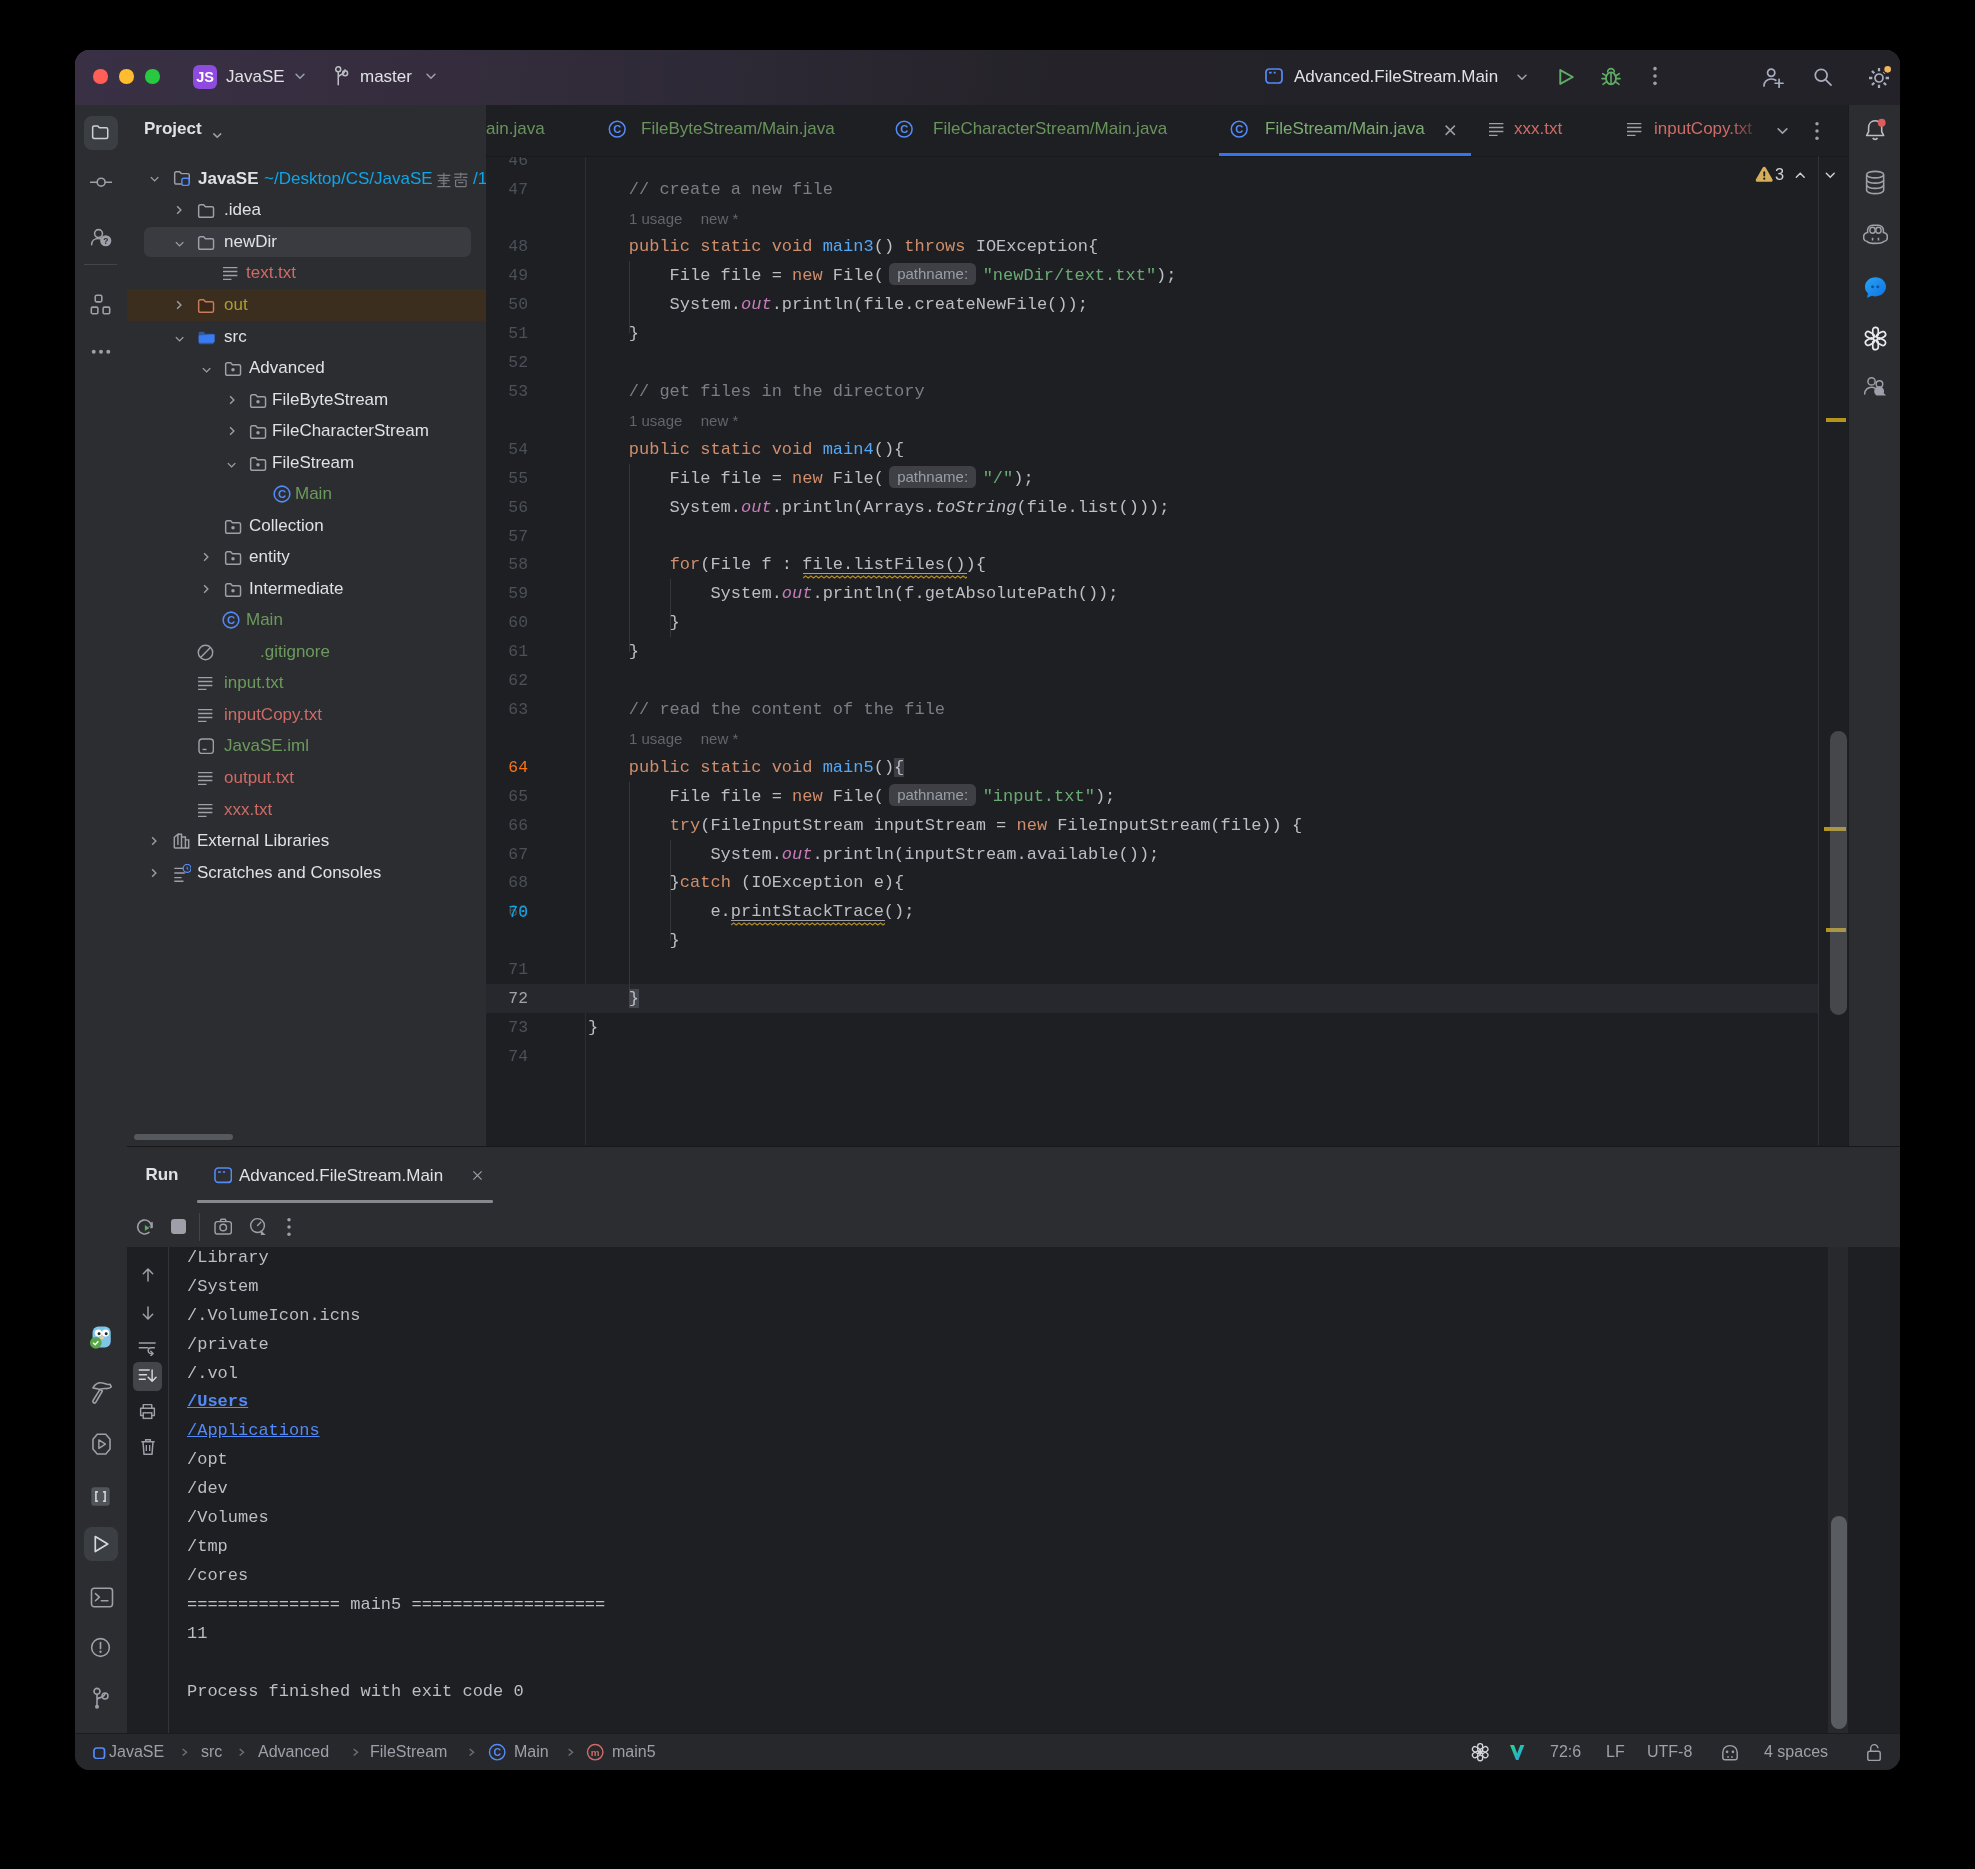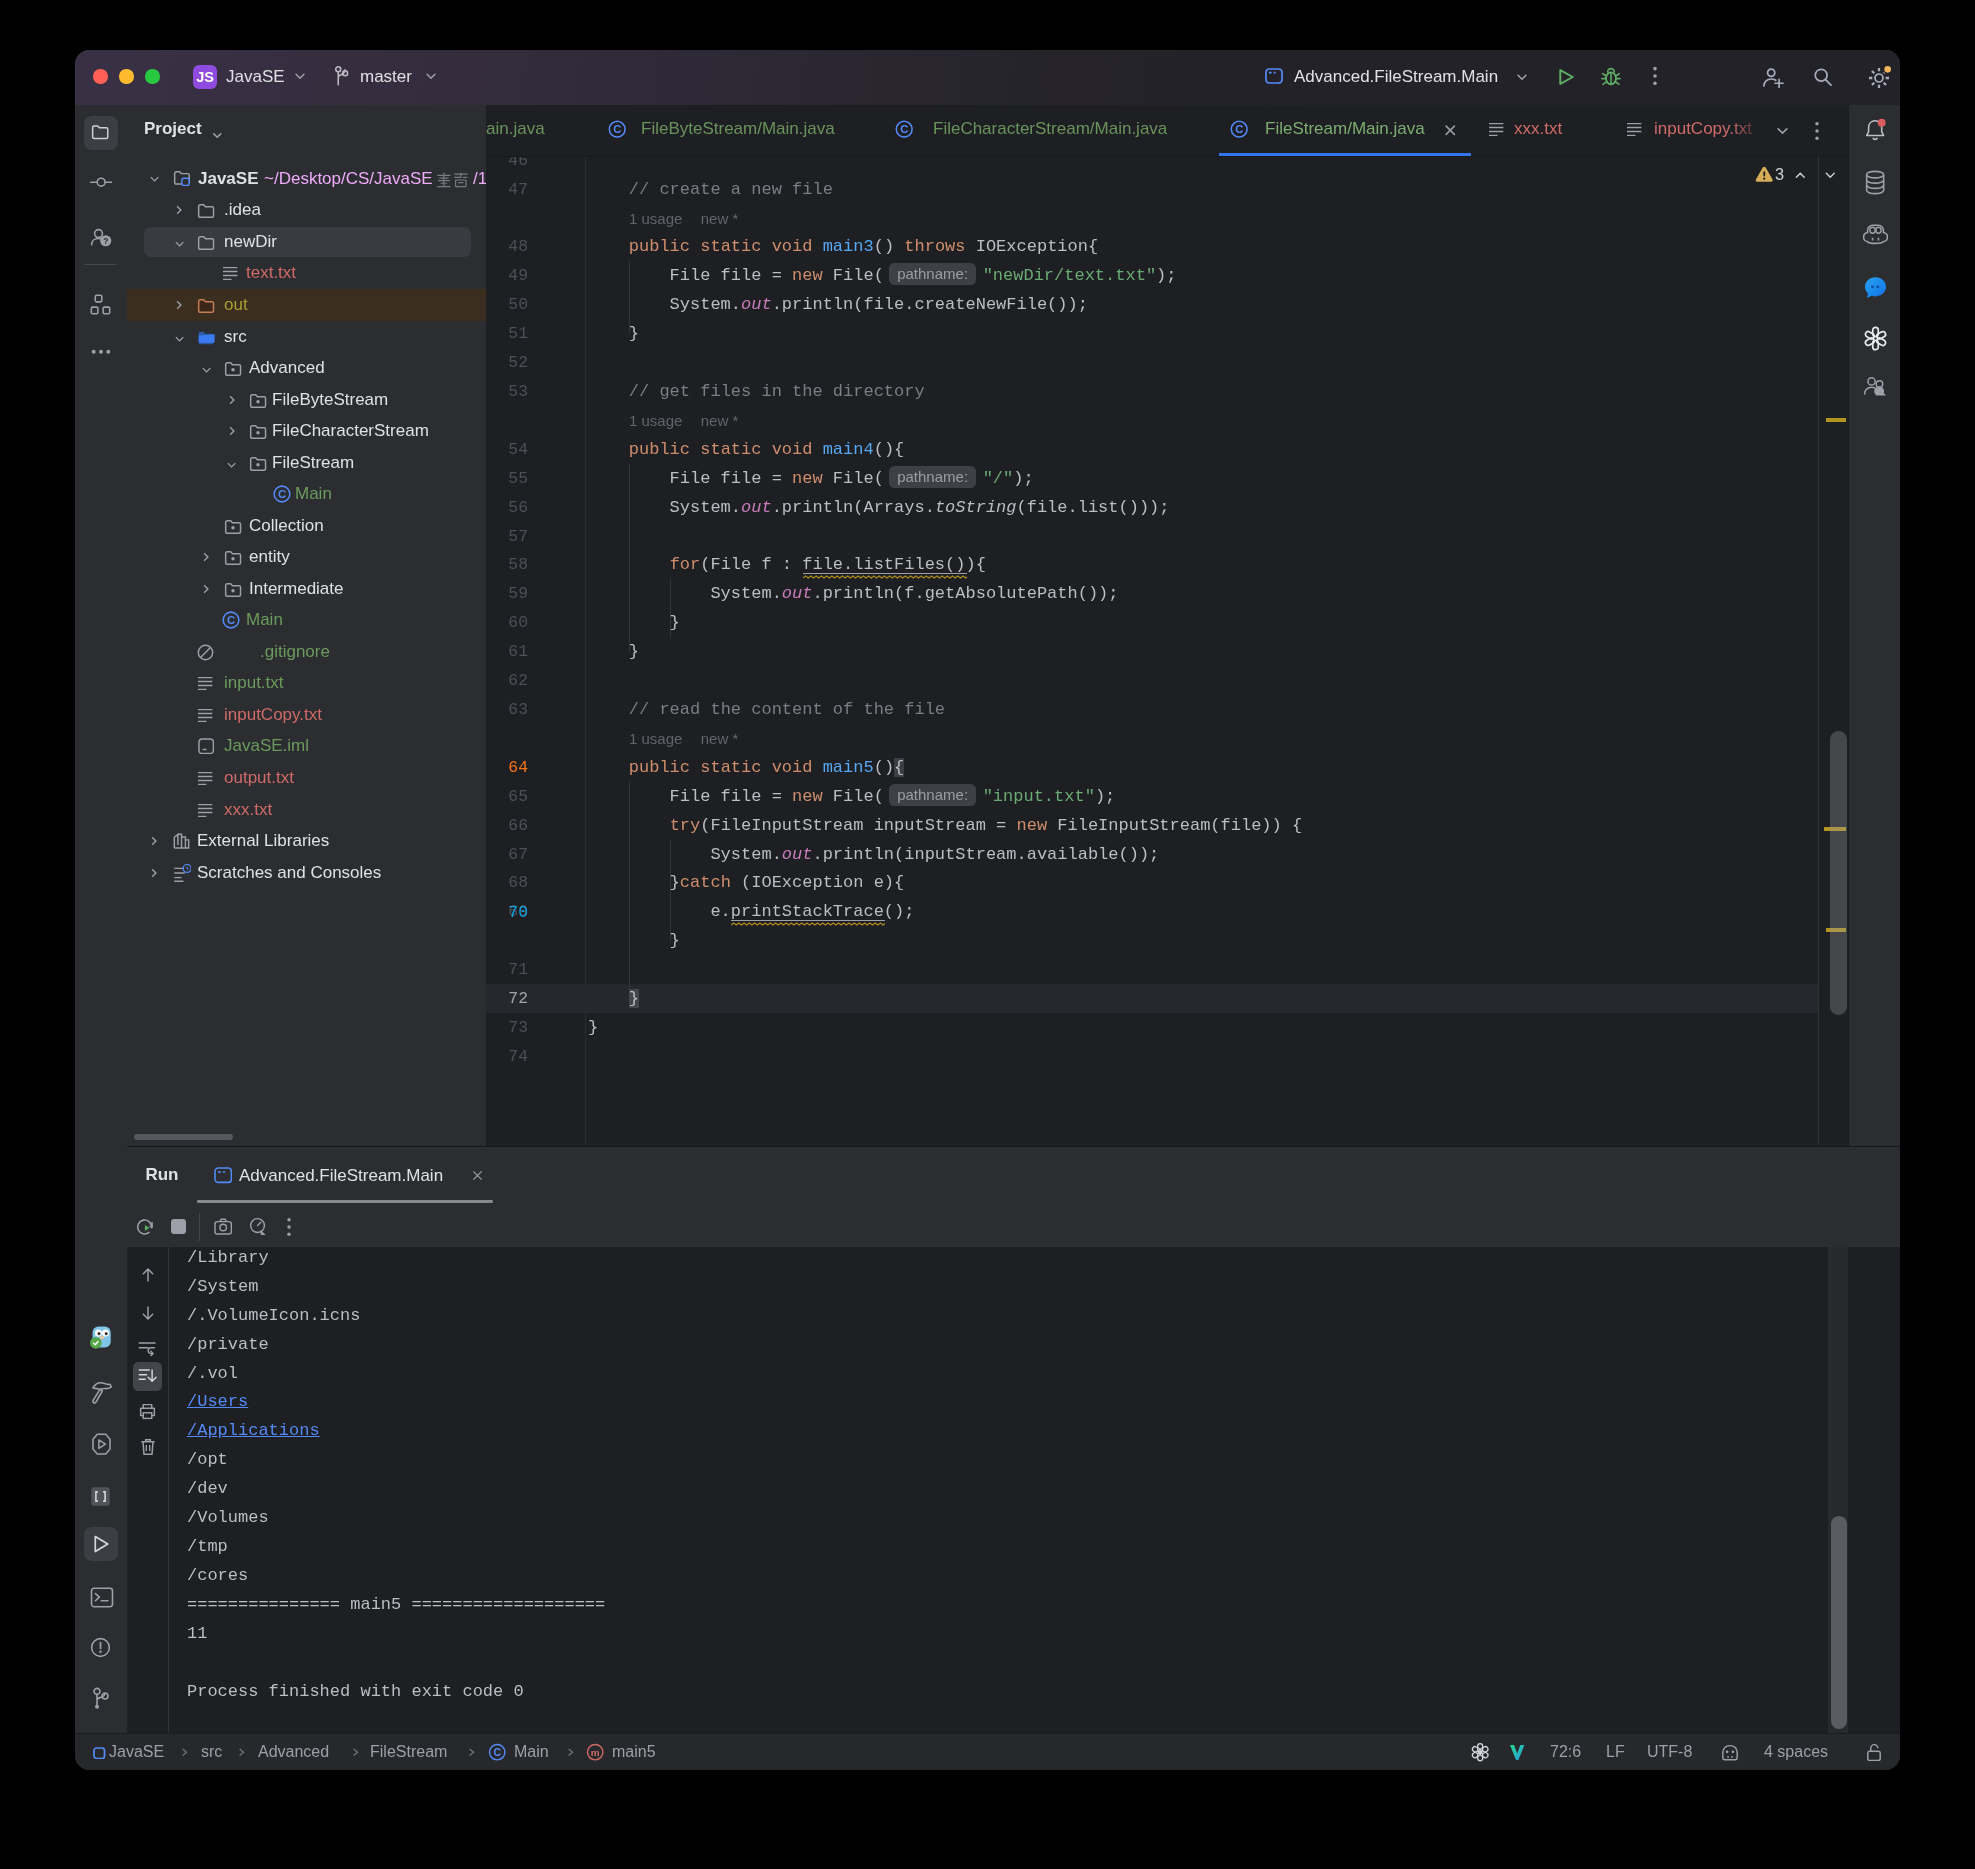--- a/index.html
+++ b/index.html
@@ -16,21 +16,21 @@
 #sbar{position:absolute;left:0;top:1683px;width:1825px;height:37px;background:#27282B;border-top:0.7px solid #1b1c1e;}
 .tabt{font-size:17px;color:#69935c;}.at{color:#7CAD72;}
 .ut{color:#CF6B67;}
 .cl{position:absolute;left:102px;height:29px;font-family:"Liberation Mono",monospace;font-size:17px;line-height:29px;white-space:pre;color:#BCBEC4;}
 .ln{position:absolute;left:0px;width:42px;text-align:right;height:29px;font-family:"Liberation Mono",monospace;font-size:16.4px;line-height:29px;color:#4B5059;}
 .o{color:#CF8E6D;}.b{color:#56A8F5;}.g{color:#6AAB73;}.cm{color:#7A7E85;}.pu{color:#C77DBB;font-style:italic;}.it{font-style:italic;}
 .chip{display:inline-block;background:#3e4045;color:#999ea6;border-radius:5.3px;font-family:"Liberation Sans",sans-serif;font-size:15px;height:22.3px;line-height:22.3px;padding:0 8px;vertical-align:middle;margin:-2.6px 6.6px 0 5.3px;}
 .usage{position:absolute;left:143px;height:29px;line-height:30px;font-size:15px;color:#61656c;}
 .trw{position:absolute;left:0;width:359px;height:32px;}
 .trt{position:absolute;font-size:17px;color:#DFE1E5;line-height:32px;top:0;}
-.gn{color:#6C9A5C;}.rd{color:#CF6B67;}.pth{color:#f0abfc;}.outc{color:#A8A030;}
+.gn{color:#6C9A5C;}.rd{color:#CF6B67;}.pth{color:#0ea5e9;}.outc{color:#A8A030;}
 .crow{position:absolute;left:60px;height:29px;font-family:"Liberation Mono",monospace;font-size:17px;line-height:29px;white-space:pre;color:#BCBEC4;}
 .sbt{font-size:16px;color:#9DA0A8;}
 svg{display:block;}
 </style></head>
 <body>
 <div id="win">
   <div id="tbar">
     <div class="tl" style="left:18px;background:#FF5F57"></div>
     <div class="tl" style="left:44px;background:#FEBC2E"></div>
     <div class="tl" style="left:70px;background:#28C840"></div>
@@ -633,21 +633,21 @@
         <path d="M2 5.5h20M8.5 5.5V2.5h7v3" stroke="#9DA0A8" stroke-width="2.2" fill="none"></path>
         <path d="M4.5 5.5l1.5 19h12l1.5-19" stroke="#9DA0A8" stroke-width="2.2" fill="none" stroke-linejoin="round"></path>
         <path d="M9.5 10.5v9M14.5 10.5v9" stroke="#9DA0A8" stroke-width="2"></path>
       </svg>
     <div class="a" style="left:41px;top:100px;width:0.7px;height:488px;background:#313438;"></div>
     <div class="crow" style="top:96px;">/Library</div>
     <div class="crow" style="top:125px;">/System</div>
     <div class="crow" style="top:154px;">/.VolumeIcon.icns</div>
     <div class="crow" style="top:183px;">/private</div>
     <div class="crow" style="top:212px;">/.vol</div>
-    <div class="crow" style="top:240px;"><span style="color:#548AF7;text-decoration:underline;">/Users</span></div>
+    <div class="crow" style="top:240px;font-weight:bold;"><span style="color:#548AF7;text-decoration:underline;">/Users</span></div>
     <div class="crow" style="top:269px;"><span style="color:#548AF7;text-decoration:underline;">/Applications</span></div>
     <div class="crow" style="top:298px;">/opt</div>
     <div class="crow" style="top:327px;">/dev</div>
     <div class="crow" style="top:356px;">/Volumes</div>
     <div class="crow" style="top:385px;">/tmp</div>
     <div class="crow" style="top:414px;">/cores</div>
     <div class="crow" style="top:443px;">=============== main5 ===================</div>
     <div class="crow" style="top:472px;">11</div>
     <div class="crow" style="top:530px;">Process finished with exit code 0</div>
     <div class="a" style="left:1701px;top:100px;width:20px;height:488px;background:#27292C;"></div>

